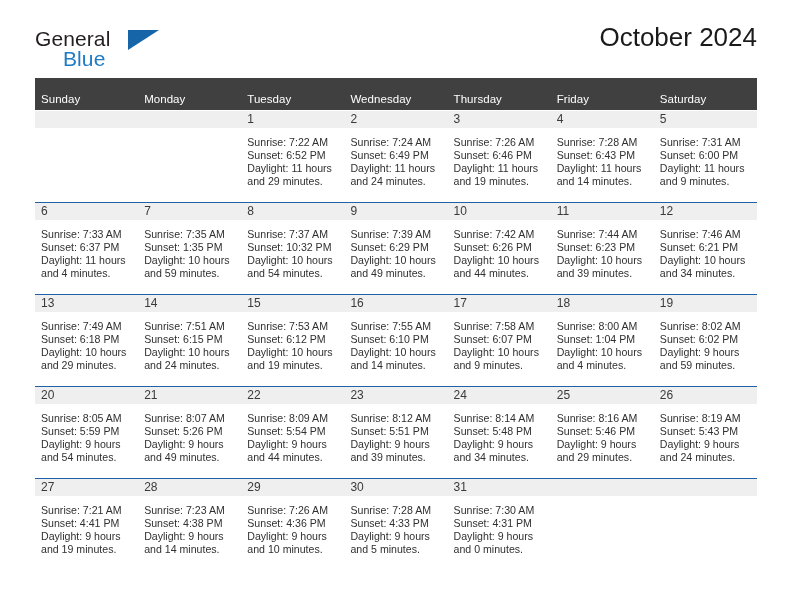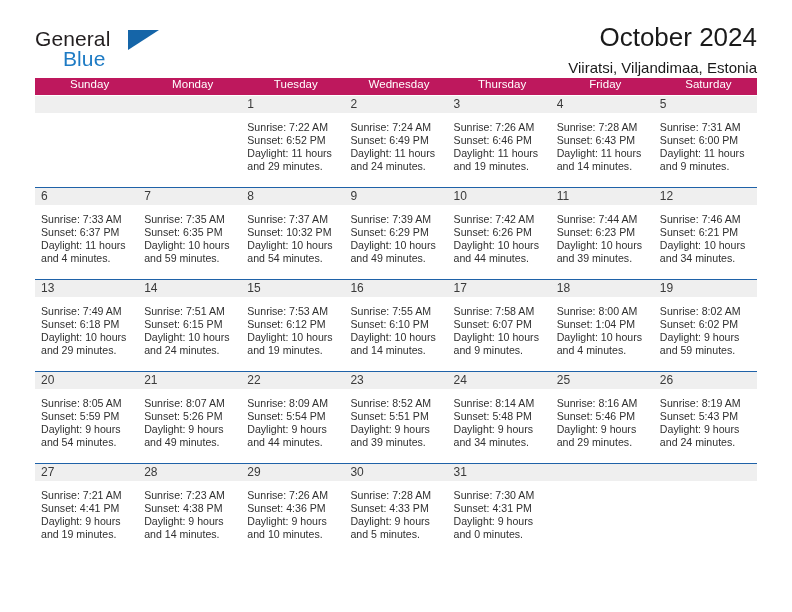--- a/index.html
+++ b/index.html
@@ -86,26 +86,26 @@
 
   
   .calendar {
     width: 722px;
     border-collapse: collapse;
     table-layout: fixed;
   }
   .calendar col { width: 103.1px; }
 
   thead th {
-    background: #be185d;
+    background: #404040;
     color: #ffffff;
     font-size: 11.5px;
     font-weight: normal;
-    text-align: center;
-    padding: 0 0 5px 6px;
+    text-align: left;
+    padding: 15px 0 5px 6px;
     height: 11px;
     letter-spacing: 0.05px;
   }
 
   tbody td {
     vertical-align: top;
     padding: 0;
     border-top: 1.6px solid #1f62a8;
     height: 91px;
     background: #ffffff;
@@ -143,21 +143,20 @@
   <div class="header">
 
     <div class="brand">
       <span class="brand-general">General</span>
       <span class="brand-triangle"></span>
       <span class="brand-blue">Blue</span>
     </div>
 
     <div class="title-block">
       <div class="cal-title">October 2024</div>
-      <div class="cal-subtitle">Viiratsi, Viljandimaa, Estonia</div>
     </div>
 
   </div>
 
   <table class="calendar">
     <colgroup>
       <col>
         <col>
         <col>
         <col>
@@ -251,21 +250,21 @@
             <div>Sunrise: 7:33 AM</div>
             <div>Sunset: 6:37 PM</div>
             <div>Daylight: 11 hours</div>
             <div>and 4 minutes.</div>
           </div>
         </td>
         <td>
           <div class="daynum-band">7</div>
           <div class="cell-body">
             <div>Sunrise: 7:35 AM</div>
-            <div>Sunset: 6:35 PM</div>
+            <div>Sunset: 1:35 PM</div>
             <div>Daylight: 10 hours</div>
             <div>and 59 minutes.</div>
           </div>
         </td>
         <td>
           <div class="daynum-band">8</div>
           <div class="cell-body">
             <div>Sunrise: 7:37 AM</div>
             <div>Sunset: 10:32 PM</div>
             <div>Daylight: 10 hours</div>
@@ -400,21 +399,21 @@
           <div class="cell-body">
             <div>Sunrise: 8:09 AM</div>
             <div>Sunset: 5:54 PM</div>
             <div>Daylight: 9 hours</div>
             <div>and 44 minutes.</div>
           </div>
         </td>
         <td>
           <div class="daynum-band">23</div>
           <div class="cell-body">
-            <div>Sunrise: 8:52 AM</div>
+            <div>Sunrise: 8:12 AM</div>
             <div>Sunset: 5:51 PM</div>
             <div>Daylight: 9 hours</div>
             <div>and 39 minutes.</div>
           </div>
         </td>
         <td>
           <div class="daynum-band">24</div>
           <div class="cell-body">
             <div>Sunrise: 8:14 AM</div>
             <div>Sunset: 5:48 PM</div>

